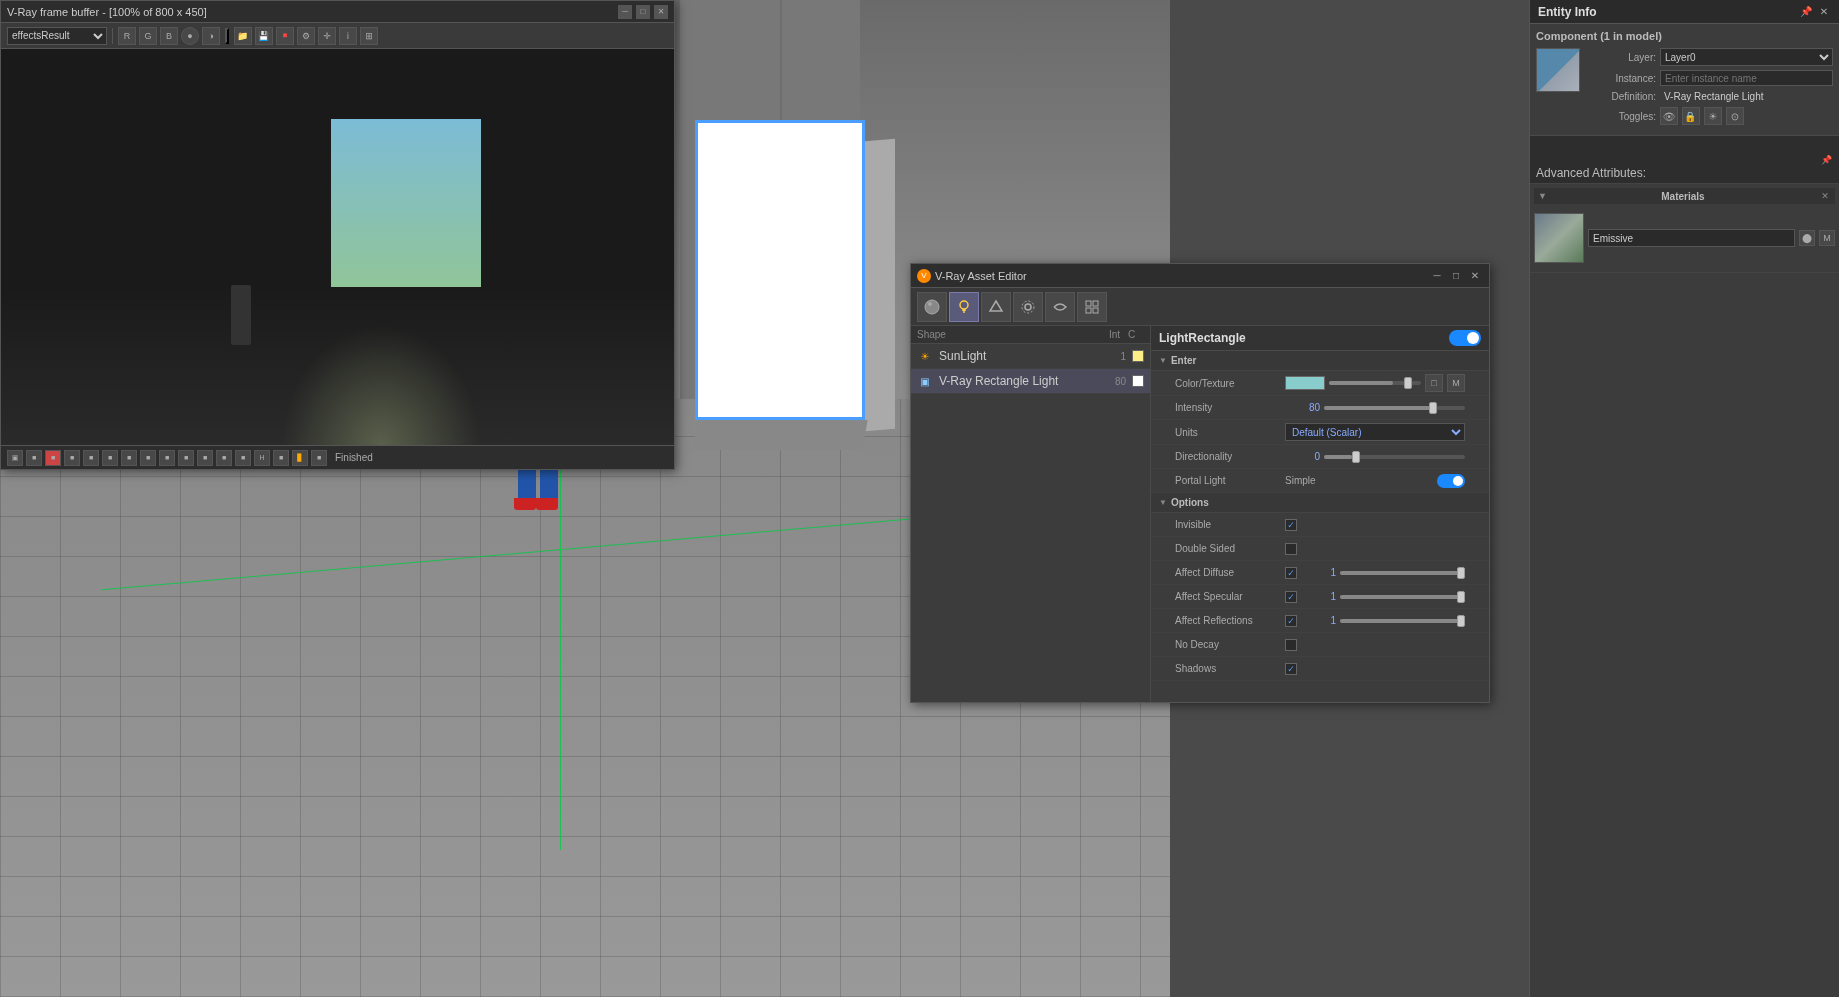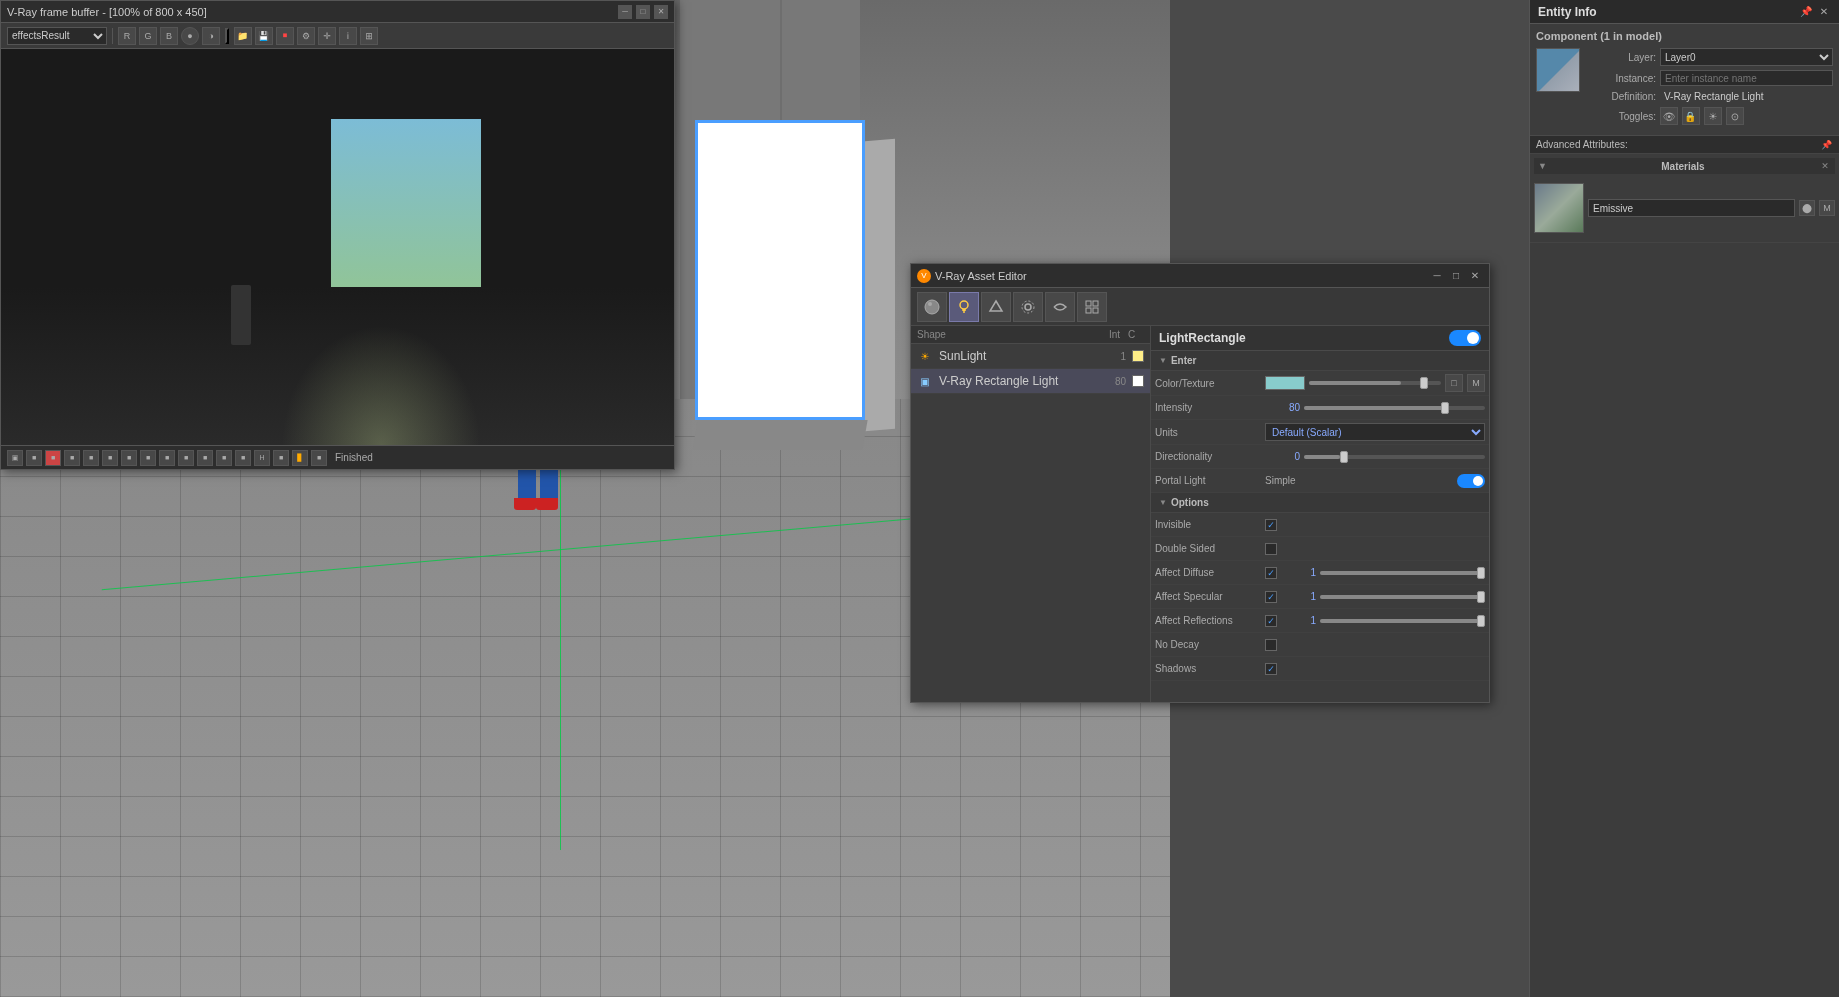--- a/index.html
+++ b/index.html
@@ -436,22 +436,23 @@
     
     .adv-attr-header {
       background: #2d2d2d;
       padding: 3px 6px;
       display: flex;
       align-items: center;
       justify-content: space-between;
       border-bottom: 1px solid #444;
     }
     .adv-attr-title {
-      font-size: 10px;
+      font-size: 12px;
       color: #bbb;
+      margin-top: 27px;
     }
     .section-collapse {
       font-size: 9px;
       color: #888;
       cursor: pointer;
     }
 
     
     .materials-section {
       padding: 4px;
@@ -705,21 +706,21 @@
     }
     .section-title {
       font-size: 10px;
       font-weight: bold;
       color: #bbb;
     }
 
     .prop-row {
       display: flex;
       align-items: center;
-      padding: 3px 4px;
+      padding: 3px 24px;
       border-bottom: 1px solid #404040;
       min-height: 24px;
     }
     .prop-label {
       width: 110px;
       font-size: 10px;
       color: #aaa;
       flex-shrink: 0;
     }
     .prop-value {

